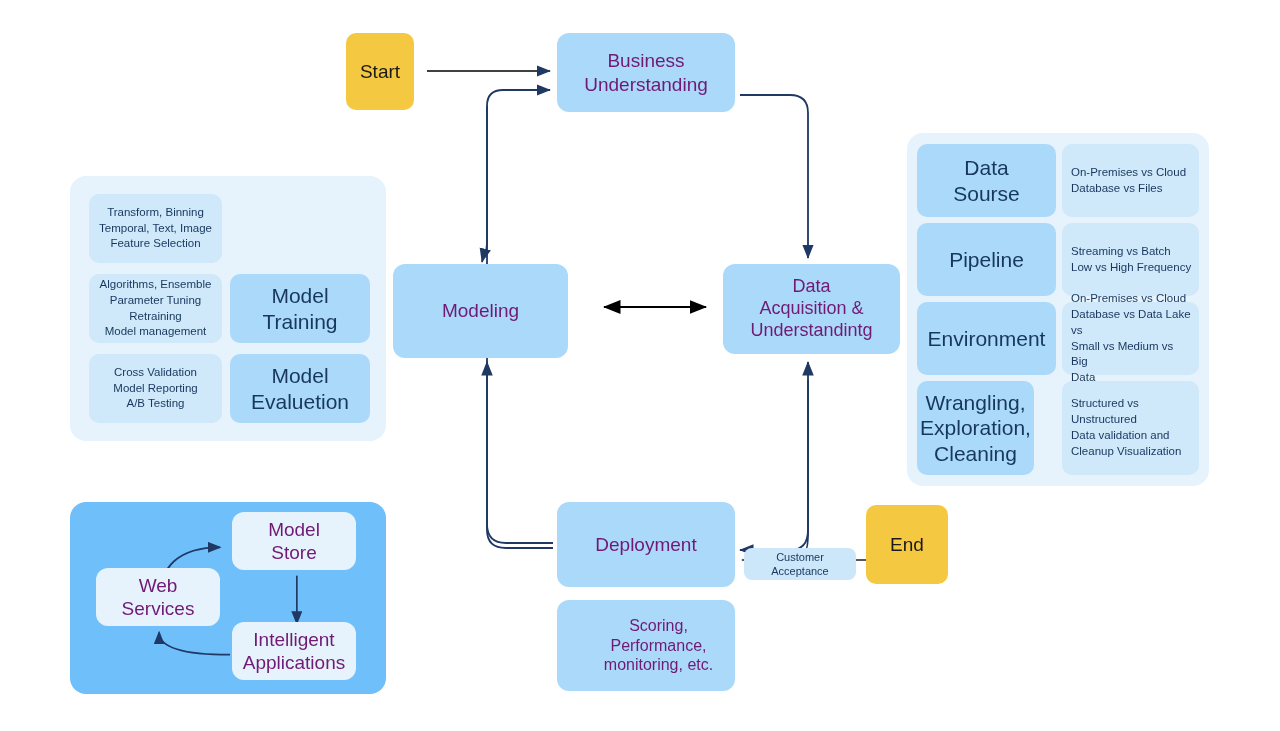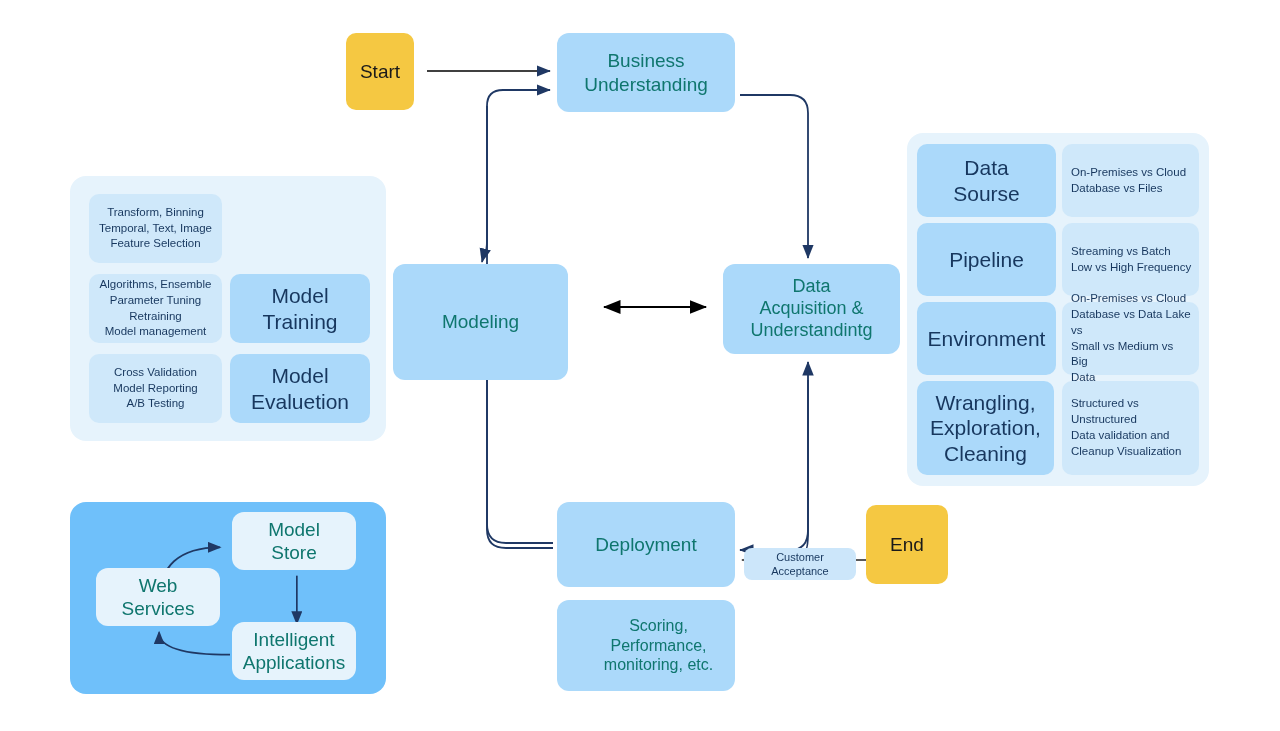--- a/index.html
+++ b/index.html
@@ -16,21 +16,21 @@
 
   
   .node{
     position:absolute;
     box-sizing:border-box;
     display:flex;
     align-items:center;
     justify-content:center;
     text-align:center;
     border-radius:12px;
-    color:#0f766e;
+    color:#701a75;
     line-height:1.22;
     white-space:pre-line;
   }
   .node-main{ background:#ABD9FA; font-size:19px; }
   .node-term{ background:#F5C842; font-size:19px; color:#1a1a1a; border-radius:10px;}
   .node-pale{ background:#E6F3FC; }
 
   
   .panel{
     position:absolute;
@@ -143,21 +143,21 @@
     <path d="M866,560 L742,560" fill="none" stroke="#595959" stroke-width="2" marker-end="url(#arrowGray)"></path>
   </svg>
 
   <div class="node node-term" style="left:346px;top:33px;width:68px;height:77px;">Start</div>
 
   <div class="node node-term" style="left:866px;top:505px;width:82px;height:79px;">End</div>
 
   <div class="node node-main" style="left:557px;top:33px;width:178px;height:79px;">Business
 Understanding</div>
 
-  <div class="node node-main" style="left:393px;top:264px;width:175px;height:116px;">Modeling</div>
+  <div class="node node-main" style="left:393px;top:264px;width:175px;height:94px;">Modeling</div>
 
   <div class="node node-main" style="left:723px;top:264px;width:177px;height:90px;font-size:18px;">Data
 Acquisition &amp;
 Understandintg</div>
 
   <div class="node node-main" style="left:557px;top:502px;width:178px;height:85px;">Deployment</div>
 
   <div class="node node-main" style="left:557px;top:600px;width:178px;height:91px;font-size:16px;padding-left:25px;">Scoring,
 Performance,
 monitoring, etc.</div>
@@ -195,21 +195,21 @@
     <div class="title-box" style="left:10px;top:90px;width:139px;height:73px;">Pipeline</div>
     <div class="detail-box left-align" style="left:155px;top:90px;width:137px;height:73px;">Streaming vs Batch
 Low vs High Frequency</div>
 
     <div class="title-box" style="left:10px;top:169px;width:139px;height:73px;">Environment</div>
     <div class="detail-box left-align" style="left:155px;top:169px;width:137px;height:73px;">On-Premises vs Cloud
 Database vs Data Lake vs
 Small vs Medium vs Big
 Data</div>
 
-    <div class="title-box" style="left:10px;top:248px;width:137px;height:94px;">Wrangling,
+    <div class="title-box" style="left:10px;top:248px;width:117px;height:94px;">Wrangling,
 Exploration,
 Cleaning</div>
     <div class="detail-box left-align" style="left:155px;top:248px;width:137px;height:94px;">Structured vs
 Unstructured
 Data validation and
 Cleanup Visualization</div>
   </div>
 
   <div class="panel panel-blue" style="left:70px;top:502px;width:316px;height:192px;">
 

